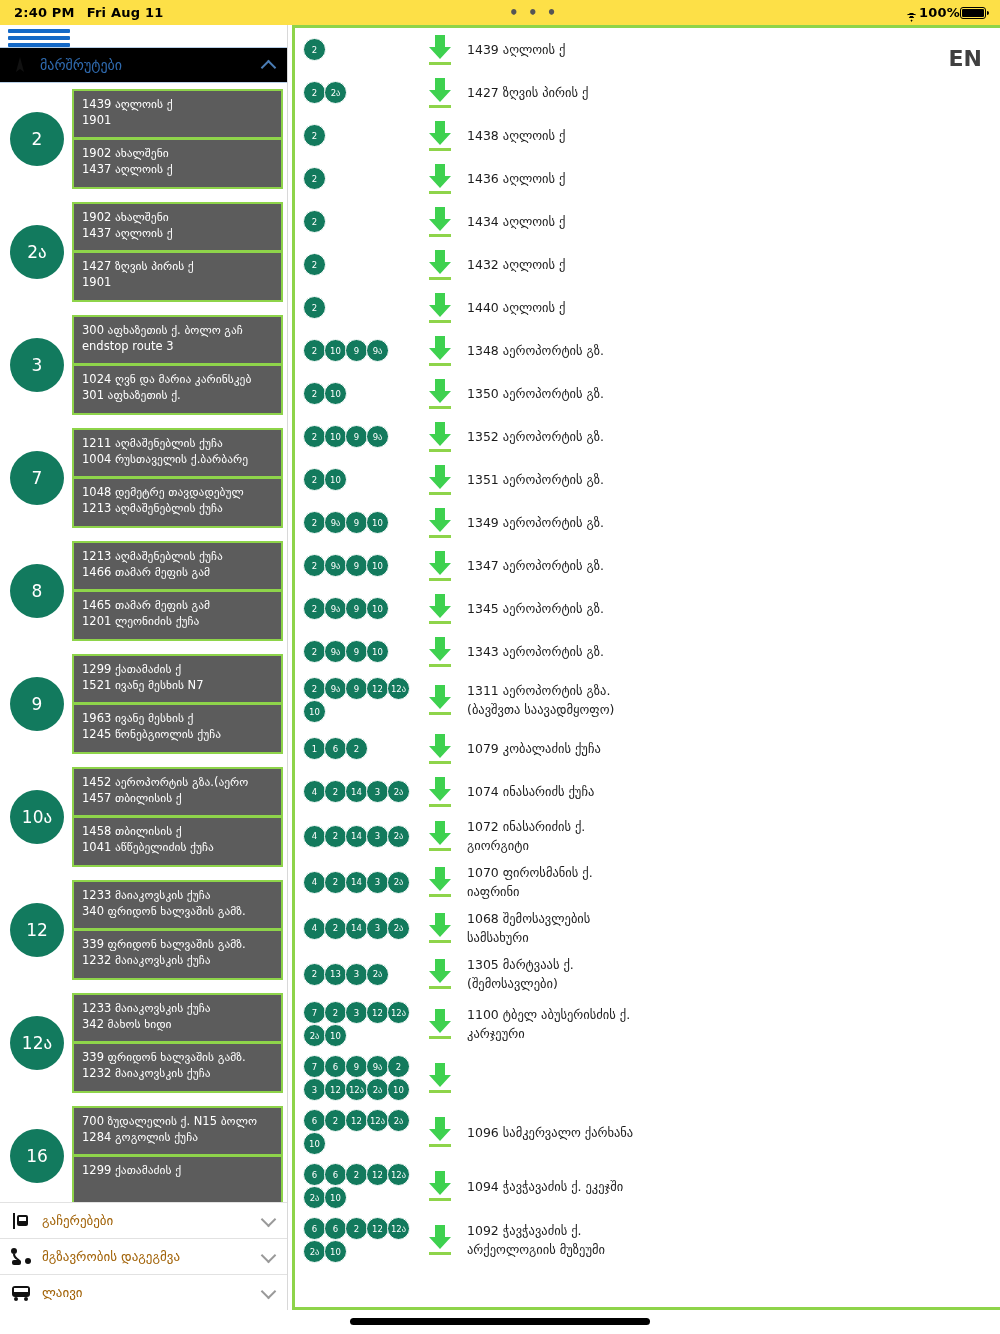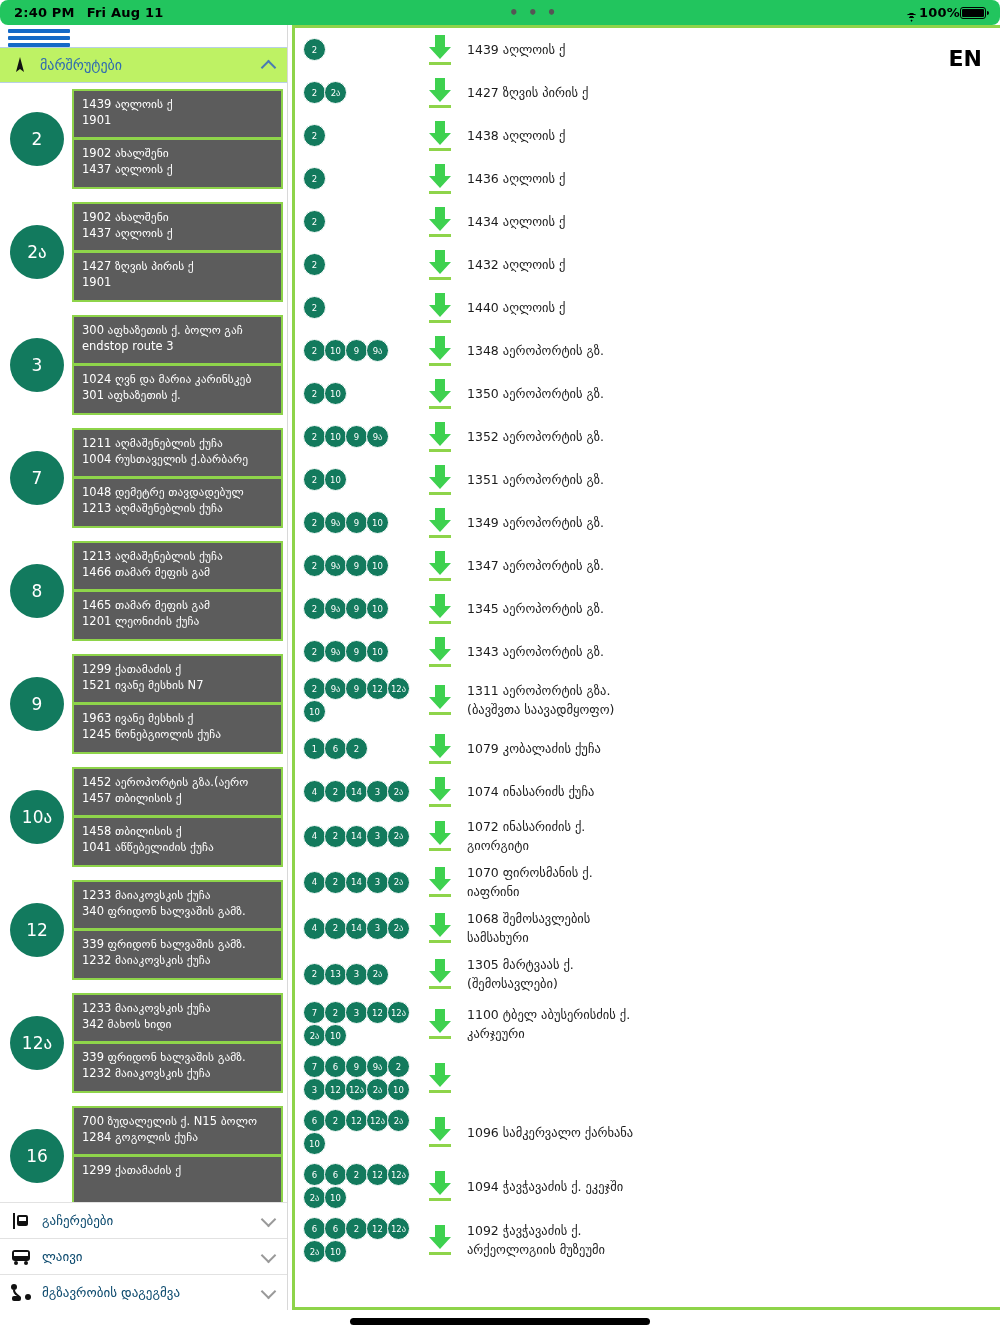--- a/index.html
+++ b/index.html
@@ -8,24 +8,23 @@
     font-family: "DejaVu Sans", "Liberation Sans", sans-serif;
     background: #ffffff;
     overflow: hidden;
   }
 
   
   .statusbar {
     height: 25px; width: 1000px;
     display: flex; align-items: center;
     padding: 0 14px;
-    background: #22c55e;
+    background: #fde047;
     font-size: 13px; font-weight: bold; color: #000;
     letter-spacing: .2px;
-    border-radius: 8px;
   }
   .sb-time { margin-right: 12px; }
   .sb-date { }
   .sb-center { flex: 1; text-align: center; color: #555; font-size: 15px; letter-spacing:2px; line-height:8px;}
   .sb-right { display: flex; align-items: center; }
   .wifi-icon { display:inline-block; width:15px; height:11px; position:relative; }
   .wifi-icon::before{
     content:""; position:absolute; left:0; top:1px; width:15px; height:14px;
     background:
       radial-gradient(circle at 50% 100%, #000 0 2.2px, transparent 2.6px),
@@ -56,21 +55,21 @@
     display: flex; flex-direction: column;
   }
   .hamburger {
     height: 22px; padding: 3px 8px 0 8px;
     display:flex; flex-direction: column; justify-content: center; gap: 3px;
     background:#fff;
   }
   .hamburger span { display:block; width: 62px; height: 4px; background:#1469c7; border-radius:1px;}
   .hamburger span:nth-child(2){ width: 62px; }
   .section-head {
-    height: 36px; background: #bef264;
+    height: 36px; background: #000000;
     border-top: 1px solid #b8cfe6; border-bottom:1px solid #b8cfe6;
     display: flex; align-items: center; padding: 0 10px;
     gap: 10px;
   }
   .section-head .route-glyph { width:20px; height:20px; display:flex; align-items:center;justify-content:center; }
   .section-head .lbl { flex:1; color:#2f6bb0; font-size: 14px; }
   .chev { width: 16px; height: 16px; position:relative; }
   .chev::before{
     content:""; position:absolute; left:2px; top:5px; width:9px;height:9px;
     border-left: 2px solid #4a7cb3; border-top:2px solid #4a7cb3;
@@ -97,21 +96,21 @@
     font-size: 11.5px; line-height: 16px;
     white-space: nowrap; overflow: hidden;
     height: 50px;
   }
   .dir-box + .dir-box { border-top: 1px solid #8ed44a; }
 
   .sidebar-bottom { background:#fff; }
   .sb-item {
     height: 36px; display:flex; align-items:center; gap:10px;
     padding: 0 10px; border-top: 1px solid #e2e2e2;
-    font-size: 13px; color:#0c4a6e;
+    font-size: 13px; color:#a16207;
   }
   .sb-item .ico { width:22px; height:22px; display:flex; align-items:center; justify-content:center; }
   .sb-item .lbl { flex:1; }
 
   
   .midpanel {
     position: absolute; left: 292px; top: 0;
     width: 356px; height: 1285px;
     border-top: 3px solid #8ed44a;
     border-left: 3px solid #8ed44a;
@@ -154,21 +153,21 @@
   
   .rightpanel {
     position: absolute; left: 648px; top: 0;
     width: 352px; height: 1285px;
     border-top: 3px solid #8ed44a;
     border-bottom: 3px solid #8ed44a;
     background: #fff;
   }
   .lang-badge {
     position:absolute; right: 18px; top: 18px;
-    color: #000000; font-size: 22px; font-weight: bold;
+    color: #404040; font-size: 22px; font-weight: bold;
   }
 
   
   .home-ind {
     position:absolute; left: 50%; transform: translateX(-50%);
     bottom: 9px; width: 300px; height: 7px; background:#000; border-radius:4px;
   }
   svg { display:block; }
 </style>
 </head>
@@ -345,42 +344,42 @@
               <rect x="2" y="2" width="2" height="16" fill="#111"></rect>
               <rect x="6" y="4" width="11" height="11" rx="2" fill="#111"></rect>
               <rect x="8" y="6" width="7" height="4" fill="#fff"></rect>
             </svg>
           </span>
           <span class="lbl">გაჩერებები</span>
           <span class="chev down"></span>
         </div>
         <div class="sb-item">
           <span class="ico">
+            <svg width="22" height="20" viewBox="0 0 22 20">
+              <circle cx="4" cy="4" r="3" fill="#111"></circle>
+              <circle cx="18" cy="14" r="3" fill="#111"></circle>
+              <path d="M4 7 C4 13 10 11 10 16" stroke="#111" stroke-width="2" fill="none"></path>
+              <rect x="2" y="13" width="9" height="5" rx="2" fill="#111"></rect>
+            </svg>
+          </span>
+          <span class="lbl">მგზავრობის დაგეგმვა</span>
+          <span class="chev down"></span>
+        </div>
+        <div class="sb-item">
+          <span class="ico">
             <svg width="22" height="18" viewBox="0 0 22 18">
               <rect x="2" y="2" width="18" height="11" rx="3" fill="#111"></rect>
               <rect x="4" y="4" width="14" height="4" fill="#fff"></rect>
               <circle cx="6" cy="15" r="2" fill="#111"></circle>
               <circle cx="16" cy="15" r="2" fill="#111"></circle>
             </svg>
           </span>
           <span class="lbl">ლაივი</span>
           <span class="chev down"></span>
         </div>
-        <div class="sb-item">
-          <span class="ico">
-            <svg width="22" height="20" viewBox="0 0 22 20">
-              <circle cx="4" cy="4" r="3" fill="#111"></circle>
-              <circle cx="18" cy="14" r="3" fill="#111"></circle>
-              <path d="M4 7 C4 13 10 11 10 16" stroke="#111" stroke-width="2" fill="none"></path>
-              <rect x="2" y="13" width="9" height="5" rx="2" fill="#111"></rect>
-            </svg>
-          </span>
-          <span class="lbl">მგზავრობის დაგეგმვა</span>
-          <span class="chev down"></span>
-        </div>
       </div>
   </div>
 
   <div class="midpanel">
       <div class="stop-row">
         <div class="badges">
           <div class="badge">2</div>
         </div>
         <div class="arrow-cell">
           <div class="dl-arrow">

